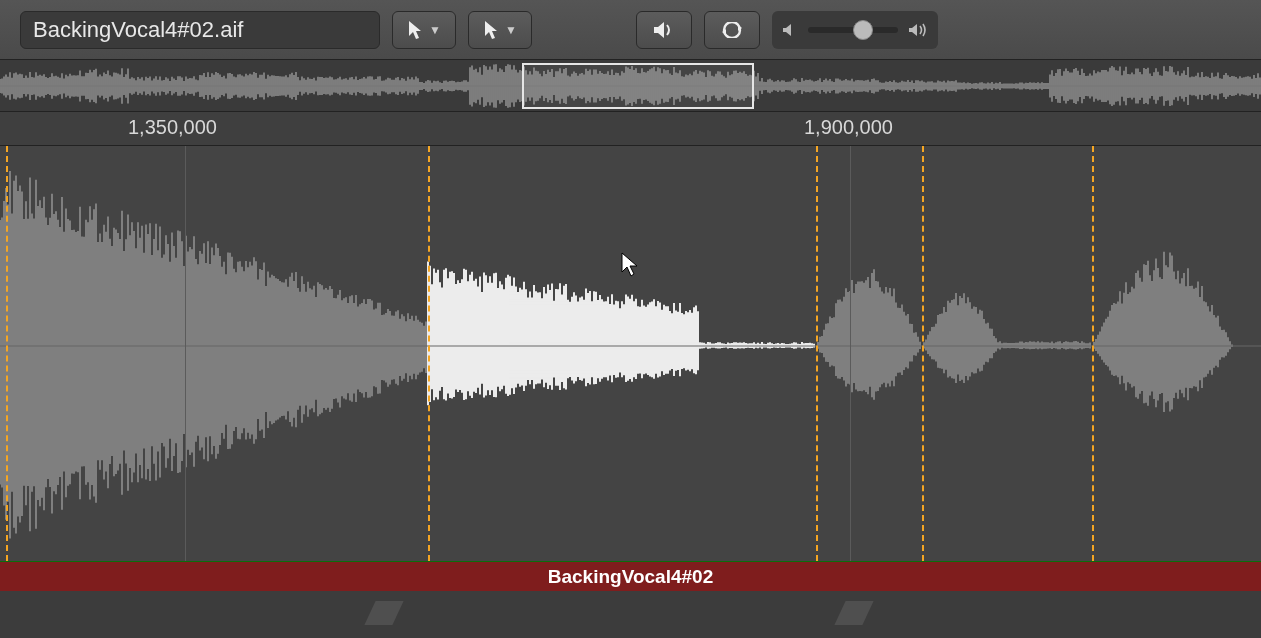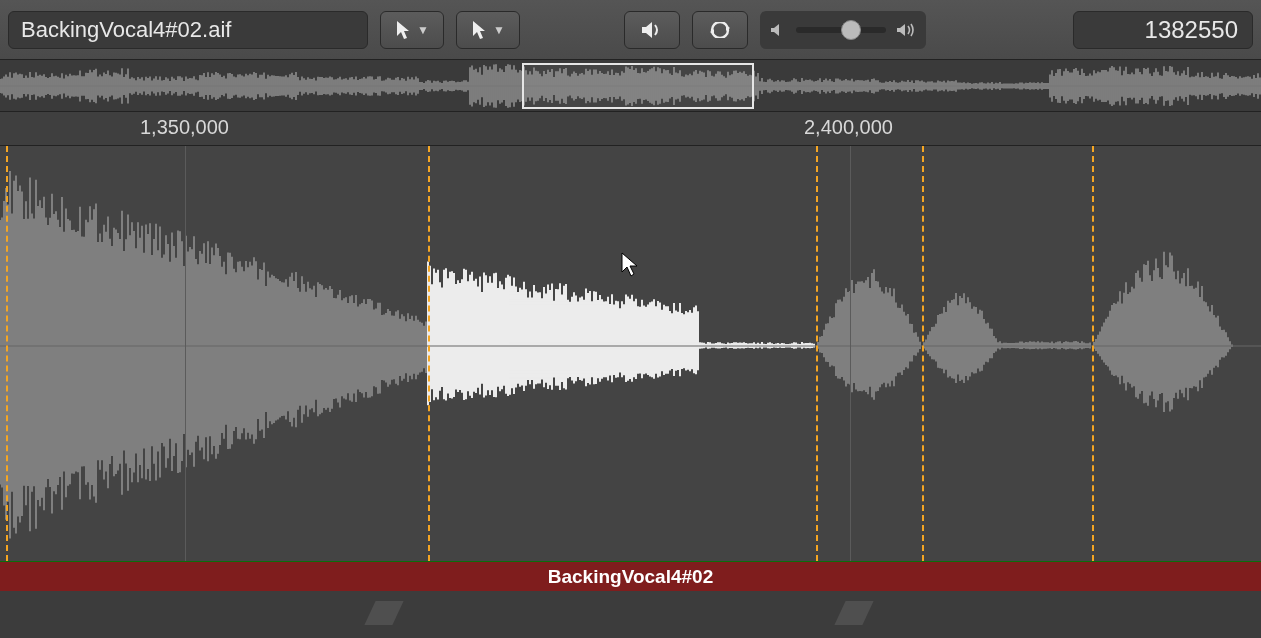--- a/index.html
+++ b/index.html
@@ -9,21 +9,21 @@
     background: #3a3a3a;
     font-family: -apple-system, "Helvetica Neue", Arial, sans-serif;
     overflow: hidden;
     position: relative;
   }
   .toolbar {
     height: 60px;
     background: linear-gradient(#555, #4a4a4a);
     display: flex;
     align-items: center;
-    padding: 0 8px;
+    padding: 0 20px;
     gap: 12px;
     border-bottom: 1px solid #222;
   }
   .filename-box {
     width: 360px;
     height: 38px;
     background: #3a3a3a;
     border: 1px solid #2a2a2a;
     border-radius: 6px;
     display: flex;
@@ -223,36 +223,33 @@
     </div>
     <span class="icon">
       <svg width="20" height="14" viewBox="0 0 20 14">
           <path d="M1 5 H4 L9 1 V13 L4 9 H1 Z" fill="#bbb"></path>
           <path d="M12 3 Q15 7 12 11" stroke="#bbb" stroke-width="1.6" fill="none"></path>
           <path d="M15 1 Q19 7 15 13" stroke="#bbb" stroke-width="1.6" fill="none"></path>
         </svg>
     </span>
   </div>
 
-  <div class="position-box">
-    <span>1382550</span>
-  </div>
 </div>
 
 <div class="overview">
   <svg width="1261" height="52" preserveAspectRatio="none">
       <path d="M0 19 L0 33 M2 18.599472814501496 L2 33.400527185498504 M4 16.383863999624737 L4 35.61613600037526 M6 14.617392589090741 L6 37.38260741090926 M8 16.69622323412659 L8 35.30377676587341 M10 12.199413528513105 L10 39.800586471486895 M12 17.746693801476795 L12 34.253306198523205 M14 13.287823648068297 L14 38.7121763519317 M16 12.511848280330014 L16 39.488151719669986 M18 14.490696242464765 L18 37.509303757535235 M20 13.677358802204253 L20 38.32264119779575 M22 14.373864988969217 L22 37.62613501103078 M24 18.049652526133286 L24 33.950347473866714 M26 15.532732299710915 L26 36.467267700289085 M28 17.866660191837582 L28 34.13333980816242 M30 12.10442609416532 L30 39.89557390583468 M32 17.00008893238555 L32 34.99991106761445 M34 17.59581499187334 L34 34.40418500812666 M36 12.129355792243587 L36 39.87064420775641 M38 15.708063602187394 L38 36.291936397812606 M40 14.823421101405984 L40 37.176578898594016 M42 15.828425251762383 L42 36.17157474823762 M44 14.13699575818464 L44 37.86300424181536 M46 17.01766671068981 L46 34.98233328931019 M48 18.00228650162171 L48 33.99771349837829 M50 16.88460044798194 L50 35.11539955201806 M52 13.316010898645118 L52 38.68398910135488 M54 16.167493595268752 L54 35.83250640473125 M56 15.6772985097341 L56 36.3227014902659 M58 16.83460817651212 L58 35.16539182348788 M60 17.811334174773947 L60 34.18866582522605 M62 13.323721365668462 L62 38.67627863433154 M64 18.383607182746346 L64 33.616392817253654 M66 14.816669120527877 L66 37.18333087947212 M68 16.28351473361181 L68 35.71648526638819 M70 13.689347112216637 L70 38.31065288778336 M72 15.440595676722296 L72 36.559404323277704 M74 15.287581257644433 L74 36.71241874235557 M76 15.612894619931467 L76 36.38710538006853 M78 15.342546161831706 L78 36.657453838168294 M80 10.395085028423637 L80 41.60491497157636 M82 16.19420966499365 L82 35.80579033500635 M84 16.15333054796065 L84 35.84666945203935 M86 12.63671246177546 L86 39.36328753822454 M88 13.002742054093687 L88 38.99725794590631 M90 9.661269744803576 L90 42.338730255196424 M92 12.232515347532171 L92 39.76748465246783 M94 9.97152128500602 L94 42.02847871499398 M96 8.648730943736155 L96 43.351269056263845 M98 16.498044233383553 L98 35.50195576661645 M100 14.622751582945057 L100 37.37724841705494 M102 16.289570682976773 L102 35.71042931702323 M104 12.52182109934256 L104 39.47817890065744 M106 13.906333525468654 L106 38.09366647453135 M108 10.548184584869887 L108 41.45181541513011 M110 15.126657580200117 L110 36.87334241979988 M112 16.576424088400017 L112 35.42357591159998 M114 12.505317677525454 L114 39.494682322474546 M116 12.791792877513217 L116 39.20820712248678 M118 13.385673391410819 L118 38.61432660858918 M120 14.588500022106018 L120 37.41149997789398 M122 8.234738307350199 L122 43.7652616926498 M124 16.990500509062258 L124 35.00949949093774 M126 14.244812830289902 L126 37.7551871697101 M128 8.590658680706838 L128 43.40934131929316 M130 18.835034993440786 L130 33.164965006559214 M132 17.126716399303405 L132 34.873283600696595 M134 18.157985940903018 L134 33.84201405909698 M136 20.279281960589287 L136 31.720718039410713 M138 16.875765327909903 L138 35.1242346720901 M140 18.79700913164561 L140 33.20299086835439 M142 17.15253343978111 L142 34.84746656021889 M144 20.585364777776704 L144 31.414635222223296 M146 16.831038478936534 L146 35.168961521063466 M148 17.99445326239129 L148 34.00554673760871 M150 16.472567603064817 L150 35.52743239693518 M152 20.591820124260266 L152 31.408179875739734 M154 18.389887041099428 L154 33.61011295890057 M156 16.254714147658888 L156 35.74528585234111 M158 19.739049525647715 L158 32.260950474352285 M160 16.457579661087948 L160 35.54242033891205 M162 20.6138252736273 L162 31.3861747263727 M164 20.11201589879056 L164 31.88798410120944 M166 17.372477083168633 L166 34.62752291683137 M168 18.48071202197025 L168 33.51928797802975 M170 20.891059696519733 L170 31.108940303480267 M172 16.690143454794452 L172 35.30985654520555 M174 18.51148649447714 L174 33.48851350552286 M176 20.09379220676783 L176 31.90620779323217 M178 16.13261591695823 L178 35.86738408304177 M180 16.134207621540554 L180 35.865792378459446 M182 17.495281345887634 L182 34.50471865411237 M184 20.993450474121346 L184 31.006549525878654 M186 16.470736498937185 L186 35.529263501062815 M188 18.718381173581292 L188 33.28161882641871 M190 17.946769743844925 L190 34.053230256155075 M192 18.18273576957472 L192 33.81726423042528 M194 16.130170728261874 L194 35.869829271738126 M196 19.474488981264585 L196 32.525511018735415 M198 20.205332500423538 L198 31.794667499576462 M200 14.92008202323359 L200 37.07991797676641 M202 15.344670231002965 L202 36.655329768997035 M204 12.92109528696892 L204 39.07890471303108 M206 17.112060110615857 L206 34.88793988938414 M208 12.198644615886224 L208 39.801355384113776 M210 17.097936576989014 L210 34.902063423010986 M212 13.288450646570709 L212 38.71154935342929 M214 14.862134478142252 L214 37.13786552185775 M216 12.057262921243819 L216 39.94273707875618 M218 12.947368511035165 L218 39.052631488964835 M220 14.617587106025894 L220 37.382412893974106 M222 16.97194530809611 L222 35.02805469190389 M224 15.656160282844212 L224 36.34383971715579 M226 18.484843862512207 L226 33.51515613748779 M228 13.162103300477611 L228 38.83789669952239 M230 13.059367833667721 L230 38.94063216633228 M232 13.876764276810718 L232 38.12323572318928 M234 16.602672349377826 L234 35.397327650622174 M236 17.35616739573743 L236 34.64383260426257 M238 14.60756310479701 L238 37.39243689520299 M240 14.32114388939226 L240 37.67885611060774 M242 15.561542399882455 L242 36.438457600117545 M244 16.521716402361562 L244 35.47828359763844 M246 13.783997023059783 L246 38.21600297694022 M248 15.194840688236582 L248 36.80515931176342 M250 13.649007673790038 L250 38.35099232620996 M252 14.438332230904052 L252 37.56166776909595 M254 12.090298790230008 L254 39.90970120976999 M256 12.970933628697821 L256 39.02906637130218 M258 17.686545577442303 L258 34.3134544225577 M260 14.695537077957852 L260 37.30446292204215 M262 14.79130412115046 L262 37.20869587884954 M264 12.561199886411487 L264 39.43880011358851 M266 18.871869147256803 L266 33.1281308527432 M268 14.682726976074264 L268 37.317273023925736 M270 16.18728682985966 L270 35.81271317014034 M272 15.249787325839861 L272 36.75021267416014 M274 15.410054005325946 L274 36.58994599467405 M276 15.887729063502775 L276 36.112270936497225 M278 15.974035391081998 L278 36.025964608918 M280 16.334403958266194 L280 35.66559604173381 M282 16.556774194155423 L282 35.44322580584458 M284 16.484758966063964 L284 35.515241033936036 M286 15.275501068863377 L286 36.72449893113662 M288 17.35958342592494 L288 34.64041657407506 M290 14.193721831619769 L290 37.80627816838023 M292 12.72176628170564 L292 39.27823371829436 M294 15.047861428080068 L294 36.95213857191993 M296 12.08633631819066 L296 39.91366368180934 M298 16.949509203801426 L298 35.050490796198574 M300 20.21672381085955 L300 31.78327618914045 M302 16.537699131673435 L302 35.462300868326565 M304 18.16416063180077 L304 33.83583936819923 M306 19.874090611607244 L306 32.125909388392756 M308 17.35113709508005 L308 34.64886290491995 M310 18.759367617072712 L310 33.24063238292729 M312 18.903198392400554 L312 33.096801607599446 M314 17.841557181760436 L314 34.158442818239564 M316 20.512468938264647 L316 31.487531061735353 M318 16.628815091640718 L318 35.37118490835928 M320 16.91835686487684 L320 35.08164313512316 M322 17.094641248091648 L322 34.90535875190835 M324 18.01773847977165 L324 33.98226152022835 M326 17.42149814468212 L326 34.57850185531788 M328 17.734644067819318 L328 34.26535593218068 M330 16.558595454676833 L330 35.44140454532317 M332 17.1761639555516 L332 34.8238360444484 M334 19.44061962405476 L334 32.55938037594524 M336 19.367547167508746 L336 32.63245283249125 M338 18.218018043968186 L338 33.781981956031814 M340 16.698952267484856 L340 35.301047732515144 M342 19.487037684617462 L342 32.51296231538254 M344 18.731280875705124 L344 33.268719124294876 M346 18.253842953978165 L346 33.746157046021835 M348 19.80500373792529 L348 32.19499626207471 M350 17.595924668963562 L350 34.40407533103644 M352 17.073770758594037 L352 34.92622924140596 M354 19.227237538339978 L354 32.77276246166002 M356 16.56891632697443 L356 35.43108367302557 M358 20.00764850266569 L358 31.99235149733431 M360 19.091413232723426 L360 32.908586767276574 M362 18.517941943679034 L362 33.482058056320966 M364 17.028808275841584 L364 34.971191724158416 M366 18.46578704976855 L366 33.53421295023145 M368 16.52152186552121 L368 35.47847813447879 M370 16.2960660716235 L370 35.7039339283765 M372 16.509072317963728 L372 35.49092768203627 M374 19.484214420204808 L374 32.51578557979519 M376 18.937352939406992 L376 33.06264706059301 M378 16.576904523722988 L378 35.42309547627701 M380 16.333512548349972 L380 35.66648745165003 M382 20.81325573189679 L382 31.18674426810321 M384 20.392550714019308 L384 31.607449285980692 M386 19.54593653381926 L386 32.45406346618074 M388 17.721513158336165 L388 34.278486841663835 M390 18.32624029093131 L390 33.67375970906869 M392 19.87289202561078 L392 32.12710797438922 M394 19.76138844741945 L394 32.23861155258055 M396 17.738790295385115 L396 34.261209704614885 M398 16.909935008821776 L398 35.090064991178224 M400 20.34657533655809 L400 31.65342466344191 M402 18.117675682475237 L402 33.88232431752476 M404 18.68510196125135 L404 33.31489803874865 M406 20.85239847923367 L406 31.14760152076633 M408 16.677064956033746 L408 35.322935043966254 M410 19.160415389484115 L410 32.839584610515885 M412 17.214790379272017 L412 34.78520962072798 M414 19.54869989962026 L414 32.45130010037974 M416 16.602770627256177 L416 35.39722937274382 M418 18.36987703701743 L418 33.63012296298257 M420 21.920488927935367 L420 30.079511072064633 M422 21.988354201586844 L422 30.011645798413156 M424 22.87712121698496 L424 29.12287878301504 M426 21.181061120259983 L426 30.818938879740017 M428 20.05534365427593 L428 31.94465634572407 M430 20.53507104862365 L430 31.46492895137635 M432 22.679626493980322 L432 29.320373506019678 M434 20.773933007119922 L434 31.226066992880078 M436 21.244197941407037 L436 30.755802058592963 M438 20.841741615226056 L438 31.158258384773944 M440 22.30884938678355 L440 29.69115061321645 M442 22.91495481970196 L442 29.08504518029804 M444 20.742746876869205 L444 31.257253123130795 M446 20.519999450523756 L446 31.480000549476244 M448 21.69692546997976 L448 30.30307453002024 M450 20.88570952482405 L450 31.11429047517595 M452 20.763056707244687 L452 31.236943292755313 M454 20.95996687997831 L454 31.04003312002169 M456 22.271317771497706 L456 29.728682228502294 M458 21.795211179829494 L458 30.204788820170506 M460 22.091940105891723 L460 29.908059894108277 M462 21.600005014985072 L462 30.399994985014928 M464 20.225104339908285 L464 31.774895660091715 M466 20.315230743119173 L466 31.684769256880827 M468 21.74028073315094 L468 30.25971926684906 M470 7.230774529511109 L470 44.76922547048889 M472 5.606996927017462 L472 46.39300307298254 M474 9.702048988248862 L474 42.29795101175114 M476 8.674271186977421 L476 43.32572881302258 M478 12.221436950727366 L478 39.778563049272634 M480 7.329665207675134 L480 44.670334792324866 M482 14.62619316042219 L482 37.37380683957781 M484 5.0878349534505105 L484 46.91216504654949 M486 6.215866026323056 L486 45.784133973676944 M488 9.790713161262829 L488 42.20928683873717 M490 6.3887634887505556 L490 45.611236511249444 M492 9.52081693195214 L492 42.47918306804786 M494 4.6179770132293925 L494 47.38202298677061 M496 4.280700102517585 L496 47.719299897482415 M498 11.674109209390735 L498 40.325890790609265 M500 8.232450556773983 L500 43.76754944322602 M502 9.61166840979422 L502 42.38833159020578 M504 11.885134367272258 L504 40.11486563272774 M506 6.002920811224612 L506 45.99707918877539 M508 4.2583765135277645 L508 47.741623486472236 M510 4.834311921666085 L510 47.165688078333915 M512 9.605879019698705 L512 42.394120980301295 M514 5.21722358421539 L514 46.78277641578461 M516 9.747769927271293 L516 42.25223007272871 M518 12.459890497520973 L518 39.54010950247903 M520 10.022103560597316 L520 41.977896439402684 M522 10.814504675043281 L522 41.18549532495672 M524 6.556854716691305 L524 45.443145283308695 M526 10.360943256686369 L526 41.63905674331363 M528 14.623399082021933 L528 37.37660091797807 M530 11.315381365566282 L530 40.68461863443372 M532 14.394843846588628 L532 37.60515615341137 M534 7.555668981663985 L534 44.444331018336015 M536 10.774726618590648 L536 41.22527338140935 M538 11.261834696597361 L538 40.73816530340264 M540 13.764851863597869 L540 38.23514813640213 M542 16.33020540243342 L542 35.66979459756658 M544 11.091517009524978 L544 40.90848299047502 M546 13.976161384220177 L546 38.02383861577982 M548 9.670650140258658 L548 42.32934985974134 M550 12.091596265381668 L550 39.90840373461833 M552 8.96774081618787 L552 43.03225918381213 M554 16.8924021747589 L554 35.1075978252411 M556 11.262181531972601 L556 40.7378184680274 M558 11.166951060960855 L558 40.833048939039145 M560 8.21839905638626 L560 43.78160094361374 M562 13.370597740769881 L562 38.62940225923012 M564 9.099912638624119 L564 42.90008736137588 M566 8.086688468938519 L566 43.91331153106148 M568 15.612903051536705 L568 36.387096948463295 M570 16.43426296216785 L570 35.56573703783215 M572 13.826484964156407 L572 38.17351503584359 M574 11.526960581337335 L574 40.473039418662665 M576 12.959149656911904 L576 39.040850343088096 M578 15.872297282841828 L578 36.12770271715817 M580 13.743086471284187 L580 38.25691352871581 M582 13.045591362228151 L582 38.95440863777185 M584 14.507805407498381 L584 37.49219459250162 M586 8.715325539249989 L586 43.28467446075001 M588 10.876356965793093 L588 41.12364303420691 M590 9.619925049286394 L590 42.380074950713606 M592 14.816816899019614 L592 37.183183100980386 M594 9.439953556233377 L594 42.56004644376662 M596 9.548102331958944 L596 42.451897668041056 M598 13.687192610144848 L598 38.31280738985515 M600 10.958746648226224 L600 41.041253351773776 M602 13.03015340375714 L602 38.96984659624286 M604 14.061010716919554 L604 37.938989283080446 M606 13.803968905194779 L606 38.19603109480522 M608 11.308787617474081 L608 40.69121238252592 M610 15.042182162040262 L610 36.95781783795974 M612 9.555132743480499 L612 42.4448672565195 M614 14.987796486238949 L614 37.01220351376105 M616 12.764157798597807 L616 39.23584220140219 M618 12.953611893462949 L618 39.04638810653705 M620 15.6185565477208 L620 36.3814434522792 M622 11.198915716391639 L622 40.80108428360836 M624 12.783290953098913 L624 39.21670904690109 M626 6.451795204571681 L626 45.54820479542832 M628 7.547192214347888 L628 44.45280778565211 M630 8.876193310657982 L630 43.12380668934202 M632 6.0597531373932725 L632 45.94024686260673 M634 10.073768049493083 L634 41.92623195050692 M636 8.27635324379662 L636 43.72364675620338 M638 13.021829445986896 L638 38.978170554013104 M640 13.210193595128658 L640 38.78980640487134 M642 8.314274291711627 L642 43.68572570828837 M644 11.915274621074786 L644 40.084725378925214 M646 12.611906868256483 L646 39.38809313174352 M648 10.939678432274377 L648 41.06032156772562 M650 9.147917087189853 L650 42.85208291281015 M652 8.317183504310378 L652 43.68281649568962 M654 6.632467510113202 L654 45.3675324898868 M656 11.336450224785949 L656 40.66354977521405 M658 7.357608900361811 L658 44.64239109963819 M660 8.283931960801056 L660 43.716068039198944 M662 13.250454097957117 L662 38.74954590204288 M664 9.35988059239753 L664 42.64011940760247 M666 10.291478005652607 L666 41.70852199434739 M668 10.122384774354941 L668 41.87761522564506 M670 13.459375089092646 L670 38.540624910907354 M672 14.886681109652272 L672 37.11331889034773 M674 7.037541661316936 L674 44.962458338683064 M676 12.394435690745013 L676 39.60556430925499 M678 13.180193591993884 L678 38.819806408006116 M680 10.167603207170032 L680 41.83239679282997 M682 16.215910730752512 L682 35.78408926924749 M684 16.77609746294911 L684 35.22390253705089 M686 14.605827789113391 L686 37.39417221088661 M688 15.196264717786107 L688 36.80373528221389 M690 13.632442203267146 L690 38.367557796732854 M692 15.223138180066599 L692 36.7768618199334 M694 11.40843421354657 L694 40.59156578645343 M696 10.122778332937742 L696 41.87722166706226 M698 13.77034751989413 L698 38.22965248010587 M700 10.76489122887142 L700 41.23510877112858 M702 11.715201366285328 L702 40.28479863371467 M704 12.584415482808254 L704 39.415584517191746 M706 17.100130917679053 L706 34.89986908232095 M708 10.262088545132428 L708 41.73791145486757 M710 11.1645072948304 L710 40.8354927051696 M712 15.742512798104144 L712 36.257487201895856 M714 16.40299767223769 L714 35.59700232776231 M716 13.799060597782955 L716 38.200939402217045 M718 11.164295507885981 L718 40.83570449211402 M720 11.427046810567845 L720 40.572953189432155 M722 14.670053128502332 L722 37.32994687149767 M724 16.33233492227737 L724 35.66766507772263 M726 17.678961512516253 L726 34.32103848748375 M728 11.820705489444663 L728 40.17929451055534 M730 15.182356451172382 L730 36.81764354882762 M732 14.238927904109005 L732 37.761072095890995 M734 10.66225475165993 L734 41.33774524834007 M736 10.566223007132066 L736 41.433776992867934 M738 12.951257048465777 L738 39.04874295153422 M740 11.736413922451902 L740 40.2635860775481 M742 12.641672173564075 L742 39.358327826435925 M744 11.205021124391351 L744 40.79497887560865 M746 14.026506820693612 L746 37.97349317930639 M748 15.641143806598848 L748 36.35885619340115 M750 14.698086653152131 L750 37.30191334684787 M752 15.144573365803808 L752 36.85542663419619 M754 10.676015143108089 L754 41.32398485689191 M756 16.60644154327747 L756 35.39355845672253 M758 12.956412982544862 L758 39.04358701745514 M760 21.370839783689007 L760 30.629160216310993 M762 18.06278506311355 L762 33.93721493688645 M764 21.688218273331586 L764 30.311781726668414 M766 21.928092485526577 L766 30.071907514473423 M768 19.571914033673238 L768 32.42808596632676 M770 18.6265349072346 L770 33.3734650927654 M772 20.28347250322986 L772 31.71652749677014 M774 21.834516103059286 L774 30.165483896940714 M776 21.141109758784296 L776 30.858890241215704 M778 20.039905919824378 L778 31.960094080175622 M780 21.602176574029727 L780 30.397823425970273 M782 20.201434621150838 L782 31.798565378849162 M784 20.424639281525742 L784 31.575360718474258 M786 21.950464802524948 L786 30.049535197475052 M788 21.837312356132315 L788 30.162687643867685 M790 21.42472421747516 L790 30.57527578252484 M792 20.332184351878823 L792 31.667815648121177 M794 18.266304624494296 L794 33.733695375505704 M796 19.177290098392405 L796 32.822709901607595 M798 21.393685633316636 L798 30.606314366683364 M800 21.909392924775602 L800 30.090607075224398 M802 18.05068038009631 L802 33.94931961990369 M804 20.739931736548897 L804 31.260068263451103 M806 19.84890811375226 L806 32.15109188624774 M808 19.978000940798665 L808 32.021999059201335 M810 19.584144470165484 L810 32.415855529834516 M812 20.59117403451819 L812 31.40882596548181 M814 21.58175278568524 L814 30.41824721431476 M816 20.905320773325002 L816 31.094679226674998 M818 20.2839577706618 L818 31.7160422293382 M820 18.152682910265867 L820 33.84731708973413 M822 21.966508969664574 L822 30.033491030335426 M824 19.884573208313668 L824 32.11542679168633 M826 18.594569545646664 L826 33.405430454353336 M828 20.464799360837787 L828 31.535200639162213 M830 19.106801092246315 L830 32.893198907753685 M832 21.149292009344208 L832 30.850707990655792 M834 21.888234491460025 L834 30.111765508539975 M836 18.54691864005872 L836 33.45308135994128 M838 18.6081893535993 L838 33.3918106464007 M840 19.431971259138663 L840 32.56802874086134 M842 20.70122152758995 L842 31.29877847241005 M844 20.228877713161637 L844 31.771122286838363 M846 18.933729986674734 L846 33.066270013325266 M848 20.272288737120107 L848 31.727711262879893 M850 20.5086998398765 L850 31.4913001601235 M852 18.77533541401499 L852 33.22466458598501 M854 21.543144082577783 L854 30.456855917422217 M856 20.18678290594835 L856 31.81321709405165 M858 19.97493820989621 L858 32.02506179010379 M860 20.20390062330989 L860 31.79609937669011 M862 20.293726113493904 L862 31.706273886506096 M864 20.658038294728613 L864 31.341961705271387 M866 20.347611838486046 L866 31.652388161513954 M868 19.842796449965135 L868 32.157203550034865 M870 21.655432454048423 L870 30.344567545951577 M872 19.11114507491584 L872 32.88885492508416 M874 18.38999764143955 L874 33.61000235856045 M876 20.242433339772106 L876 31.757566660227894 M878 20.20995627474622 L878 31.79004372525378 M880 22.237356084995554 L880 29.762643915004446 M882 22.639859061062452 L882 29.360140938937548 M884 22.721340496958874 L884 29.278659503041126 M886 21.56932585639879 L886 30.43067414360121 M888 22.088905057004013 L888 29.911094942995987 M890 21.087754094702177 L890 30.912245905297823 M892 22.002258757409436 L892 29.997741242590564 M894 20.259552867733873 L894 31.740447132266127 M896 22.214215653952124 L896 29.785784346047876 M898 22.679525537637346 L898 29.320474462362654 M900 22.175201682708575 L900 29.824798317291425 M902 20.70492243301851 L902 31.29507756698149 M904 21.61131615638442 L904 30.38868384361558 M906 21.660439828805465 L906 30.339560171194535 M908 20.041023242796655 L908 31.958976757203345 M910 22.032508626783965 L910 29.967491373216035 M912 20.587126002033983 L912 31.412873997966017 M914 22.930089061646868 L914 29.069910938353132 M916 20.2252754182191 L916 31.7747245817809 M918 20.27050437199796 L918 31.72949562800204 M920 21.183637632707132 L920 30.816362367292868 M922 20.519606678273703 L922 31.480393321726297 M924 21.76762829045765 L924 30.23237170954235 M926 22.620706324240018 L926 29.379293675759982 M928 21.42001944942058 L928 30.57998055057942 M930 21.501374400984787 L930 30.498625599015213 M932 21.22919668002578 L932 30.77080331997422 M934 22.489312733685438 L934 29.510687266314562 M936 22.423352166799305 L936 29.576647833200695 M938 20.609295692003798 L938 31.390704307996202 M940 21.258957735306467 L940 30.741042264693533 M942 21.80054555181141 L942 30.19945444818859 M944 20.867903830967407 L944 31.132096169032593 M946 22.4969607532621 L946 29.5030392467379 M948 20.51519723012825 L948 31.48480276987175 M950 21.28486926081223 L950 30.71513073918777 M952 21.032868056929146 L952 30.967131943070854 M954 21.129999213728297 L954 30.870000786271703 M956 20.186444836086594 L956 31.813555163913406 M958 22.523177217160992 L958 29.476822782839008 M960 22.608262455716613 L960 29.391737544283387 M962 22.8313736270793 L962 29.1686263729207 M964 22.22800583821663 L964 29.77199416178337 M966 23.3720342487577 L966 28.6279657512423 M968 22.51018392725382 L968 29.48981607274618 M970 23.004222862007737 L970 28.995777137992263 M972 23.659078520857292 L972 28.340921479142708 M974 23.15094728609256 L974 28.84905271390744 M976 22.909112210938474 L976 29.090887789061526 M978 23.623329808586277 L978 28.376670191413723 M980 22.564854185769946 L980 29.435145814230054 M982 22.218339650629787 L982 29.781660349370213 M984 23.22753087824094 L984 28.77246912175906 M986 23.550915188217914 L986 28.449084811782086 M988 22.573980993918667 L988 29.426019006081333 M990 23.266846855869517 L990 28.733153144130483 M992 22.020815755808144 L992 29.979184244191856 M994 23.662532424576057 L994 28.337467575423943 M996 22.862905278154358 L996 29.137094721845642 M998 23.140674167021643 L998 28.859325832978357 M1000 22.113231644354528 L1000 29.886768355645472 M1002 23.86006141251164 L1002 28.13993858748836 M1004 23.450602465047268 L1004 28.549397534952732 M1006 23.4992345343926 L1006 28.5007654656074 M1008 23.57483002412482 L1008 28.42516997587518 M1010 23.501642847688345 L1010 28.498357152311655 M1012 23.614824768636026 L1012 28.385175231363974 M1014 23.6276878046192 L1014 28.3723121953808 M1016 23.330935846126522 L1016 28.669064153873478 M1018 23.438889303361066 L1018 28.561110696638934 M1020 22.493877536835498 L1020 29.506122463164502 M1022 22.45084517023497 L1022 29.54915482976503 M1024 23.490999775517594 L1024 28.509000224482406 M1026 22.829241101964726 L1026 29.170758898035274 M1028 22.946999096369836 L1028 29.053000903630164 M1030 22.23350511972967 L1030 29.76649488027033 M1032 22.64486036656308 L1032 29.35513963343692 M1034 22.446291264830506 L1034 29.553708735169494 M1036 23.01899253918964 L1036 28.98100746081036 M1038 22.262779683111148 L1038 29.737220316888852 M1040 23.156671957731305 L1040 28.843328042268695 M1042 22.319999433864723 L1042 29.680000566135277 M1044 22.997951330893557 L1044 29.002048669106443 M1046 22.937588799054538 L1046 29.062411200945462 M1048 23.053446967562195 L1048 28.946553032437805 M1050 14.545065375976264 L1050 37.454934624023736 M1052 10.243246257716237 L1052 41.75675374228376 M1054 16.107325585231592 L1054 35.89267441476841 M1056 12.903885168751003 L1056 39.096114831249 M1058 9.362315071761259 L1058 42.63768492823874 M1060 9.120015479420545 L1060 42.879984520579455 M1062 15.735571691453515 L1062 36.264428308546485 M1064 11.299824979592813 L1064 40.70017502040719 M1066 8.60910994734877 L1066 43.39089005265123 M1068 10.929840442423483 L1068 41.07015955757652 M1070 12.607254530612408 L1070 39.39274546938759 M1072 12.437492269586073 L1072 39.56250773041393 M1074 9.08516071318445 L1074 42.91483928681555 M1076 8.02225375247508 L1076 43.97774624752492 M1078 10.70254627061513 L1078 41.29745372938487 M1080 14.908922400929441 L1080 37.09107759907056 M1082 8.75812928860978 L1082 43.24187071139022 M1084 12.998306483408669 L1084 39.00169351659133 M1086 15.88951025892311 L1086 36.11048974107689 M1088 15.853904865951336 L1088 36.146095134048664 M1090 13.534200793012133 L1090 38.46579920698787 M1092 15.54427674164981 L1092 36.45572325835019 M1094 10.225897988828365 L1094 41.774102011171635 M1096 13.273090842427337 L1096 38.72690915757266 M1098 11.38337732568857 L1098 40.61662267431143 M1100 12.169498548319098 L1100 39.8305014516809 M1102 10.06461597548332 L1102 41.93538402451668 M1104 10.0086875313973 L1104 41.9913124686027 M1106 9.926527776731746 L1106 42.073472223268254 M1108 11.479928741173353 L1108 40.52007125882665 M1110 7.781024739539134 L1110 44.218975260460866 M1112 6.021918212114542 L1112 45.97808178788546 M1114 7.2986983372684335 L1114 44.70130166273157 M1116 10.360494222055422 L1116 41.63950577794458 M1118 10.853700817693607 L1118 41.14629918230639 M1120 6.487192718819642 L1120 45.51280728118036 M1122 15.294038588341209 L1122 36.70596141165879 M1124 10.745054470695322 L1124 41.25494552930468 M1126 6.83600860376464 L1126 45.16399139623536 M1128 14.031684421866885 L1128 37.968315578133115 M1130 14.1736339017516 L1130 37.8263660982484 M1132 12.574239237161237 L1132 39.42576076283876 M1134 14.298479527802556 L1134 37.701520472197444 M1136 8.479057232285413 L1136 43.52094276771459 M1138 8.392805054842029 L1138 43.60719494515797 M1140 12.093990311856032 L1140 39.90600968814397 M1142 14.275455170769419 L1142 37.72454482923058 M1144 8.088771141061443 L1144 43.91122885893856 M1146 8.904319811132154 L1146 43.095680188867846 M1148 7.82499310503772 L1148 44.17500689496228 M1150 13.56893478869074 L1150 38.43106521130926 M1152 15.883881836358341 L1152 36.11611816364166 M1154 12.291728817450348 L1154 39.70827118254965 M1156 8.281663986832427 L1156 43.71833601316757 M1158 11.859968826989643 L1158 40.14003117301036 M1160 15.180799431705964 L1160 36.819200568294036 M1162 15.815158580749994 L1162 36.184841419250006 M1164 6.231728021772142 L1164 45.76827197822786 M1166 10.891739151535148 L1166 41.10826084846485 M1168 11.450200734339887 L1168 40.54979926566011 M1170 6.016494044029969 L1170 45.98350595597003 M1172 6.799845441342768 L1172 45.20015455865723 M1174 12.32070518884575 L1174 39.67929481115425 M1176 14.769492716892273 L1176 37.23050728310773 M1178 11.217711037148547 L1178 40.78228896285145 M1180 15.628378055385838 L1180 36.37162194461416 M1182 13.139751692666323 L1182 38.86024830733368 M1184 10.391929002085817 L1184 41.60807099791418 M1186 15.084173788214684 L1186 36.915826211785316 M1188 6.964023620963417 L1188 45.03597637903658 M1190 17.31615715364751 L1190 34.68384284635249 M1192 16.572363566418062 L1192 35.42763643358194 M1194 16.849777318157066 L1194 35.15022268184293 M1196 15.832776132090657 L1196 36.16722386790934 M1198 12.731604508706369 L1198 39.26839549129363 M1200 17.36659870141375 L1200 34.63340129858625 M1202 12.077838065805736 L1202 39.922161934194264 M1204 16.977230697564664 L1204 35.022769302435336 M1206 16.22707995712699 L1206 35.77292004287301 M1208 16.76352694036541 L1208 35.23647305963459 M1210 17.90437403693977 L1210 34.09562596306023 M1212 12.866456333540555 L1212 39.133543666459445 M1214 16.709269622493593 L1214 35.29073037750641 M1216 16.325541823327512 L1216 35.67445817667249 M1218 12.452209583778313 L1218 39.54779041622169 M1220 18.345941618899815 L1220 33.654058381100185 M1222 18.836954418788082 L1222 33.16304558121192 M1224 14.917635665077796 L1224 37.082364334922204 M1226 13.005871529843716 L1226 38.994128470156284 M1228 15.14920231441647 L1228 36.85079768558353 M1230 17.03793102182317 L1230 34.96206897817683 M1232 16.002004949399634 L1232 35.997995050600366 M1234 16.232913768544677 L1234 35.76708623145532 M1236 17.11910549023014 L1236 34.88089450976986 M1238 18.45544763912767 L1238 33.54455236087233 M1240 16.139035141048225 L1240 35.860964858951775 M1242 17.734142891553347 L1242 34.26585710844665 M1244 17.263573515796452 L1244 34.73642648420355 M1246 16.74791194315003 L1246 35.25208805684997 M1248 16.28253232125644 L1248 35.71746767874356 M1250 16.66461282997625 L1250 35.33538717002375 M1252 18.845075658260612 L1252 33.15492434173939 M1254 15.090985848298715 L1254 36.909014151701285 M1256 18.044815079811087 L1256 33.95518492018891 M1258 13.31850052473601 L1258 38.68149947526399 M1260 17.46384095949179 L1260 34.53615904050821 " stroke="#9a9a9a" stroke-width="1.4"></path>
       <line x1="0" x2="1261" y1="26" y2="26" stroke="#777" stroke-width="1"></line>
     </svg>
   <div class="ov-viewport" style="left: 522px; width: 232px;"></div>
 </div>
 
 <div class="ruler">
-    <span class="ruler-label" style="left: 140px;">1,350,000</span>
-    <span class="ruler-label" style="left: 804px;">2,400,000</span>
+    <span class="ruler-label" style="left: 128px;">1,350,000</span>
+    <span class="ruler-label" style="left: 804px;">1,900,000</span>
   </div>
 
 <div class="main-wave">
   <svg width="1261" height="415" preserveAspectRatio="none">
       <path d="M0 74.00000000000001 L0 338.6 M2 71.42295863964864 L2 341.43474549638654 M4 54.979635290052016 L4 359.5224011809428 M6 42.09557663552391 L6 373.69486570092374 M8 58.512235719480145 L8 355.63654070857183 M10 25.08254828484894 L10 392.4091968866662 M12 67.56485587245604 L12 345.6786585402984 M14 34.66309234910074 L14 381.8705984159892 M16 29.542702295698575 L16 387.5030274747316 M18 44.96166833121538 L18 370.54216483566313 M20 39.57520068628878 L20 376.46727924508235 M22 45.37704898504521 L22 370.0852461164503 M24 73.02378903912019 L24 339.6738320569678 M26 55.1397016636995 L26 359.34632816993053 M28 72.74980596635531 L28 339.9752134370092 M30 31.48187622052177 L30 385.3699361574261 M32 67.56005500046962 L32 345.6839394994835 M34 72.40709186110116 L34 340.35219895278874 M36 33.79570212257357 L36 382.8247276651691 M38 60.03042771656203 L38 353.9665295117818 M40 54.34950178688709 L40 360.2155480344242 M42 62.0841542784996 L42 351.7074302936504 M44 50.77382153869618 L44 364.1487963074342 M46 71.61549116305491 L46 341.2229597206396 M48 79.0482670244019 L48 333.0469062731579 M50 71.81332694447266 L50 341.0053403610801 M52 47.69245296281704 L52 367.53830174090126 M54 68.00519437537326 L54 345.19428618708946 M56 65.23150703189387 L56 348.24534226491676 M58 73.73323440855725 L58 338.893442150587 M60 80.936962994008 L60 330.9693407065912 M62 51.117757657179624 L62 363.7704665771024 M64 85.86430065006604 L64 325.5492692849274 M66 62.47397839783483 L66 351.2786237623817 M68 72.89014897753235 L68 339.82083612471445 M70 74.41389361007239 L70 338.14471702892035 M72 83.9982779563795 L72 327.60189424798256 M74 83.75274650232684 L74 327.87197884744046 M76 85.951297732006 L76 325.45357249479343 M78 85.11400392618499 L78 326.3745956811965 M80 60.68547584438099 L80 353.2459765711809 M82 90.47175686402652 L82 320.48106744957084 M84 90.78707018788928 L84 320.1342227933218 M86 73.81171849557165 L86 338.80710965487117 M88 76.22853028279286 L88 336.14861668892786 M90 60.35892030792232 L90 353.60518766128547 M92 73.64299815747786 L92 338.9927020267744 M94 63.223643354821434 L94 350.45399230969645 M96 57.468042975376704 L96 356.78515272708563 M98 96.09732496141089 L98 314.29294254244803 M100 87.5925765366844 L100 323.64816580964714 M102 96.12472627242953 L102 314.2628011003275 M104 78.70481932715047 L104 333.4246987401345 M106 85.87032848022231 L106 325.54263867175547 M108 70.61728491728863 L108 342.32098659098256 M110 92.74112561556458 L110 317.98476182287897 M112 100.05000845728307 L112 309.9449906969886 M114 81.66416845367306 L114 330.16941470095963 M116 83.59462486709607 L116 328.0459126461943 M118 86.92362388362605 L118 324.3840137280114 M120 93.00725711037238 L120 317.6920171785904 M122 64.67933130477107 L122 348.8527355647518 M124 104.98601118070304 L124 304.51538770122664 M126 93.13495940056117 L126 317.5515446593827 M128 68.40006893759283 L128 344.7599241686479 M130 89.1853621320291 L130 321.896101654768 M132 76.16547668252375 L132 336.2179756492239 M134 85.00582370936095 L134 326.49359391970296 M136 102.35036213194253 L136 307.4146016548632 M138 76.19785771897513 L138 336.1823565091274 M140 91.85555811712085 L140 318.95888607116706 M142 79.69877121795125 L142 332.33135166025363 M144 106.83622603214125 L144 302.4801513646446 M146 78.56441124412892 L146 333.5791476314582 M148 88.11545976556587 L148 323.07299425787755 M150 77.20483854903401 L150 335.0746775960626 M152 108.95791405091786 L152 300.14629454399034 M154 92.96818399774514 L154 317.73499760248035 M156 77.6649991578484 L156 334.56850092636677 M158 104.19185872283536 L158 305.38895540488113 M160 80.56781125982933 L160 331.3754076141878 M162 111.70899427777395 L162 297.12010629444865 M164 108.57163578182785 L164 300.57120063998934 M166 89.27721423303662 L166 321.79506434365976 M168 97.90885500371935 L168 312.30025949590873 M170 115.76038920281337 L170 292.6635718769053 M172 86.39348176649446 L172 324.9671700568561 M174 99.9519802913853 L174 310.0528216794762 M176 111.67496940171254 L176 297.1575336581162 M178 84.55678528411518 L178 326.9875361874733 M180 85.27709494386787 L180 326.1951955617454 M182 95.37273885928919 L182 315.08998725478193 M184 119.99810375404361 L184 288.00208587055204 M186 89.69663372776164 L186 321.3337028994622 M188 105.60269666389867 L188 303.83703366971145 M190 101.01213242227678 L190 308.88665433549556 M192 103.22026883939384 L192 306.4577042766668 M194 90.21466710500363 L194 320.763866184496 M196 112.98340965604598 L196 295.7182493783494 M198 118.33866444833627 L198 289.8274691068301 M200 105.07429330697276 L200 304.41827736232995 M202 107.66118322133754 L202 301.5726984565287 M204 97.15206490098915 L204 313.132728608912 M206 116.94237653759563 L206 291.3633858086448 M208 95.25453086968407 L208 315.2200160433475 M210 117.99549382569194 L210 290.2049567917389 M212 101.53972489716021 L212 308.30630261312376 M214 109.19561079233101 L214 299.8848281284359 M216 97.46720064399446 L216 312.7860792916061 M218 102.07410621893347 L218 307.7184831591732 M220 110.01511301662917 L220 298.9833756817079 M222 120.80456330449918 L222 287.1149803650509 M224 115.73230937683724 L224 292.69445968547905 M226 128.36242724532644 L226 278.8013300301409 M228 106.41017624181583 L228 302.9488061340026 M230 106.65899971685522 L230 302.67510031145923 M232 110.74181860305319 L232 298.1839995366415 M234 122.6553740664529 L234 285.07908852690184 M236 126.3176212125158 L236 281.0506166662326 M238 115.68706862771862 L238 292.74422450950954 M240 115.16573981511641 L240 293.317686203372 M242 120.77952846350767 L242 287.14251869014157 M244 125.20310229355536 L244 282.2765874770891 M246 114.97794232669575 L246 293.5242634406347 M248 121.16143106281349 L248 286.7224258309052 M250 115.77419969956432 L250 292.64838033047926 M252 119.48031818165333 L252 288.57165000018136 M254 111.14426841255687 L254 297.74130474618744 M256 115.19604790247436 L256 293.2843473072782 M258 133.6195698760545 L258 273.01847313634005 M260 123.00090569339548 L260 284.699003737265 M262 123.98763542987257 L262 283.6136010271402 M264 116.43326302775783 L264 291.9234106694664 M266 140.09587468787782 L266 265.8945378433344 M268 125.48412042488106 L268 281.96746753263085 M270 131.4998422994879 L270 275.35017347056333 M272 128.7610613715505 L272 278.36283249129445 M274 129.94001434169257 L274 277.06598422413816 M276 132.21558319345712 L276 274.56285848719716 M278 133.10961934626255 L278 273.5794187191112 M280 134.93691075160586 L280 271.5693981732336 M282 136.27376213651908 L282 270.098861649829 M284 136.60688426089683 L284 269.7324273130135 M286 133.1543951843035 L286 273.5301652972662 M288 140.65062981174574 L288 265.2843072070797 M290 130.84468213341302 L290 276.0708496532457 M292 126.72222068836328 L292 280.6055572428004 M294 134.88201017971204 L294 271.62978880231674 M296 126.08758519110712 L296 281.30365628978217 M298 142.11304403431973 L298 263.6756515622483 M300 145.65076347712613 L300 259.7841601751613 M302 130.2821609849559 L302 276.6896229165485 M304 137.93469566835708 L304 268.27183476480724 M306 145.8013224014945 L306 259.6185453583561 M308 135.76924542099272 L308 270.653830036908 M310 142.27171146843781 L310 263.50111738471844 M312 143.45915780713634 L312 262.19492641215004 M314 139.7338516574798 L314 266.29276317677227 M316 151.1128633799097 L316 253.77585028209933 M318 136.17984278382897 L318 270.20217293778813 M320 138.00758795781425 L320 268.19165324640437 M322 139.36951860156506 L322 266.6935295382784 M324 143.59204306949079 L324 262.0487526235601 M326 141.95010270175547 L326 263.85488702806896 M328 143.78302818953583 L328 261.8386689915106 M330 140.04636111986028 L330 265.9490027681537 M332 143.00942712843403 L332 262.6896301587226 M334 151.90786801056998 L334 252.90134518837303 M336 152.21265920526884 L336 252.5660748742043 M338 148.7018960254493 L338 256.4279143720058 M340 143.99361482230904 L340 261.60702369546004 M342 154.33812841181813 L342 250.22805874700006 M344 152.3175378898426 L344 252.45070832117312 M346 151.30216675842735 L346 253.56761656572994 M348 157.0949348992061 L348 247.1955716108733 M350 150.37218744961973 L350 254.59059380541828 M352 149.32163101877254 L352 255.7462058793502 M354 156.8971131404872 L354 247.41317554546407 M356 149.06190364473835 L356 256.03190599078783 M358 160.48611704117116 L358 243.46527125471172 M360 158.208518867842 L360 245.9706292453738 M362 157.050025446041 L362 247.2449720093549 M364 153.20042043074758 L364 251.47953752617764 M366 158.1100595001724 L366 246.07893454981036 M368 153.06742206590388 L368 251.62583572750572 M370 153.11429390326188 L370 251.57427670641192 M372 154.4174632700984 L372 250.14079040289175 M374 163.37619084761013 L374 240.28619006762887 M376 162.4458360589312 L376 241.30958033517567 M378 156.67944321719025 L378 247.6526124610907 M380 156.72477390146932 L380 247.60274870838376 M382 169.10247809517136 L382 233.98727409531153 M384 168.53237861560538 L384 234.6143835228341 M386 166.9247239370754 L386 236.38280366921705 M388 162.96674765234815 L388 240.73657758241706 M390 165.08039166170238 L390 238.4115691721274 M392 169.39537797079754 L392 233.66508423212272 M394 169.68224499091428 L394 233.3495305099943 M396 165.57101559902 L396 237.87188284107802 M398 164.33530055875275 L398 239.23116938537197 M400 172.64248878473086 L400 230.09326233679607 M402 168.31719262405193 L402 234.85108811354291 M404 170.15262607466386 L404 232.83211131786976 M406 175.28609674398948 L406 227.18529358161157 M408 167.23775440150314 L408 236.03847015834654 M410 172.9054501247922 L410 229.80400486272856 M412 169.66522305672785 L412 233.36825463759936 M414 174.8098258726633 L414 227.70919154007035 M416 169.8419118093759 L416 233.17389700968653 M418 173.772739846693 L418 228.84998616863768 M420 175.87473095771355 L420 226.5377959465151 M422 176.65017063331643 L422 225.68481230335192 M424 179.74972218884884 L424 222.27530559226628 M426 175.5583521047953 L426 226.88581268472518 M816 200 L816 200 M818 196.07256832300325 L818 202.74920217389771 M820 190.6464960779466 L820 206.54745274543737 M822 190.05859916771487 L822 206.9589805825996 M824 183.86507603083479 L824 211.29444677841565 M826 177.67734671756588 L826 215.62585729770387 M828 177.29335217601636 L828 215.89465347678853 M830 170.42719036803825 L830 220.70096674237323 M832 172.0980138598447 L832 219.5313902981087 M834 171.18123992113826 L834 220.1731320552032 M836 157.141464712267 L836 230.00097470141307 M838 153.67028466520875 L838 232.43080073435385 M840 153.38316560823137 L840 232.63178407423803 M842 155.56514948357966 L842 231.10439536149426 M844 150.84057858677227 L844 234.4115949892594 M846 142.22847267848658 L846 240.44006912505938 M848 146.07827845124663 L848 237.74520508412735 M850 145.08039907136535 L850 238.44372065004424 M852 134.01513450819692 L852 246.18940584426213 M854 146.96863033678363 L854 237.12195876425145 M856 138.02364536136483 L856 243.3834482470446 M858 135.43935777247447 L858 245.19244955926786 M860 135.5849192087397 L860 245.0905565538822 M862 135.18272409553788 L862 245.37209313312349 M864 136.65022517179412 L864 244.3448423797441 M866 134.34604300425653 L866 245.95776989702043 M868 131.087056045552 L868 248.2390607681136 M870 141.95809580871668 L870 240.62933293389833 M872 126.95654785273823 L872 251.13041650308324 M874 123.19112505629434 L874 253.76621246059398 M876 134.88156683513682 L876 245.58290321540423 M878 135.61996818982237 L878 245.06602226712434 M880 141.1699427498433 L880 241.18104007510968 M882 145.43547106122398 L882 238.19517025714322 M884 147.43073596475946 L884 236.79848482466838 M886 140.93571252946515 L886 241.3450012293744 M888 146.4832778630327 L888 237.4617054958771 M890 142.07133718708525 L890 240.55006396904034 M892 150.31650461827343 L892 234.7784467672086 M894 142.50539162453995 L894 240.24622586282203 M896 156.61443121358224 L896 230.36989815049242 M898 161.76825884256635 L898 226.76221881020356 M900 162.01528992053184 L900 226.5892970556277 M902 158.45867983449367 L902 229.07892411585445 M904 165.87274576809222 L904 223.88907796233545 M906 169.53530399062765 L906 221.32528720656066 M908 167.88242509949583 L908 222.48230243035292 M910 177.80565178829372 L910 215.5360437481944 M912 178.00725134193027 L912 215.3949240606488 M914 186.71501260533208 L914 209.29949117626754 M916 186.16757023585117 L916 209.68270083490418 M918 190.79409360488506 L918 206.44413447658044 M920 195.82170526098443 L920 202.9248063173109 M922 200 L922 200 M924 196.35663112872865 L924 202.55035820988996 M926 193.48952927305174 L926 204.55732950886377 M928 188.70671940230068 L928 207.90529641838953 M930 185.19816504819508 L930 210.36128446626344 M932 181.0917587630612 L932 213.23576886585718 M934 180.80285274153255 L934 213.43800308092722 M936 177.72797361101937 L936 215.59041847228644 M938 168.97233867173762 L938 221.71936292978367 M940 168.11989249702708 L940 222.31607525208105 M942 167.47593361795245 L942 222.76684646743328 M944 161.0942814756902 L944 227.23400296701686 M946 166.038158651223 L946 223.7732889441439 M948 154.8225591827333 L948 231.62420857208667 M950 156.6947124029698 L950 230.31370131792116 M952 153.8857229060904 L952 232.2799939657367 M954 153.14111977030834 L954 232.80121616078415 M956 147.11623712903088 L956 237.01863400967838 M958 159.17730420379465 L958 228.57588705734375 M960 150.05870061902476 L960 234.95890956668265 M962 151.89787499833162 L962 233.67148750116786 M964 147.26834513089352 L964 236.91215840837455 M966 157.20204137019599 L966 229.9585710408628 M968 151.21434130499628 L968 234.1499610865026 M970 156.32056532214165 L970 230.57560427450085 M972 162.67611158487946 L972 226.12672189058438 M974 160.5917868942824 L974 227.5857491740023 M976 160.9084110014354 L976 227.36411229899522 M978 167.77060152589175 L978 222.56057893187577 M980 163.69470272074008 L980 225.41370809548195 M982 164.72273804533745 L982 224.6940833682638 M984 173.04297032044727 L984 218.86992077568692 M986 177.44289669340253 L986 215.78997231461824 M988 176.64084925013316 L988 216.3514055249068 M990 182.53847021297918 L990 212.22307085091455 M992 182.63764173087662 L992 212.15365078838636 M994 190.12006638977726 L994 206.91595352715592 M996 192.3193424154764 L996 205.37646030916653 M998 196.3315743445934 L998 202.5678979587846 M1000 195.14153955544316 L1000 203.4009223111898 M1002 197.32507676563955 L1002 201.87244626405231 M1004 196.81325308130909 L1004 202.23072284308364 M1006 196.87404316799075 L1006 202.18816978240648 M1008 196.96853753015603 L1008 202.12202372889078 M1010 196.87705355961043 L1010 202.1860625082727 M1012 197.01853096079503 L1012 202.08702832744348 M1014 197.034609755774 L1014 202.0757731709582 M1016 196.66366980765815 L1016 202.3354311346393 M1018 196.79861162920133 L1018 202.24097185955907 M1020 195.61734692104437 L1020 203.06785715526894 M1022 195.5635564627937 L1022 203.1055104760444 M1024 196.863749719397 L1024 202.1953751964221 M1026 196.0365513774559 L1026 202.77441403578086 M1028 196.1837488704623 L1028 202.6713757906764 M1030 195.2918813996621 L1030 203.29568302023654 M1032 195.80607545820385 L1032 202.9357471792573 M1034 195.55786408103813 L1034 203.1094951432733 M1036 196.27374067398705 L1036 202.60838152820907 M1038 195.32847460388894 L1038 203.27006777727775 M1040 196.44583994716413 L1040 202.4879120369851 M1042 195.3999992923309 L1042 203.22000049536837 M1044 196.24743916361695 L1044 202.62679258546814 M1046 196.17198599881817 L1046 202.67960980082728 M1048 196.31680870945274 L1048 202.57823390338308 M1050 196.81807371554896 L1050 202.22734839911573 M1052 195.62312396047673 L1052 203.0638132276663 M1054 197.25203488478655 L1054 201.9235755806494 M1056 196.36219032465306 L1056 202.54646677274286 M1058 195.37842085326702 L1058 203.2351054027131 M1060 195.31111541095015 L1060 203.2822192123349 M1062 197.14876991429264 L1062 201.99586105999515 M1064 195.9166180498869 L1064 202.85836736507918 M1066 195.16919720759688 L1066 203.38156195468218 M1068 195.81384456733986 L1068 202.9303088028621 M1070 196.2797929251701 L1070 202.60414495238092 M1072 196.2326367415517 L1072 202.63715428091382 M1074 195.30143353144013 L1074 203.2889965279919 M1076 195.00618159790974 L1076 203.49567288146318 M1078 195.7507072973931 L1078 202.97450489182484 M1080 196.9191451113693 L1080 202.1565984220415 M1082 195.21059146905827 L1082 203.3525859716592 M1084 196.38841846761352 L1084 202.52810707267054 M1086 197.19153062747864 L1086 201.96592856076495 M1088 197.18164024054204 L1088 201.97285183162057 M1090 196.53727799805893 L1090 202.42390540135875 M1092 200 L1092 200 M1094 196.07741191943143 L1094 202.745811656398 M1096 193.02249517827028 L1096 204.8842533752108 M1098 188.75256393808544 L1098 207.87320524334018 M1100 185.48015525186278 L1100 210.16389132369605 M1102 180.4298750593105 L1102 213.69908745848267 M1104 176.55489356789502 L1104 216.41157450247348 M1106 172.685813408621 L1106 219.1199306139653 M1108 170.65856809962932 L1108 220.53900233025948 M1110 164.85531457328167 L1110 224.60127979870282 M1112 159.0354431990362 L1112 228.67518976067467 M1114 156.97144131064346 L1114 230.11999108254957 M1116 157.8746819987191 L1116 229.48772260089663 M1118 155.51949475320936 L1118 231.13635367275344 M1120 145.2584859184637 L1120 238.31905985707542 M1122 157.4971826156161 L1122 229.75197216906872 M1124 146.6545840576331 L1124 237.34179115965685 M1126 136.2984612422082 L1126 244.59107713045427 M1128 148.11827802623284 L1128 236.317205381637 M1130 146.23963141010316 L1130 237.6322580129278 M1132 140.62824465498204 L1132 241.5602287415126 M1134 142.51195314777402 L1134 240.24163279655818 M1136 126.89633395879314 L1136 251.1725662288448 M1138 124.57920870024876 L1138 252.79455390982588 M1140 131.8733460145226 L1140 247.68865778983417 M1142 135.8644831580662 L1142 244.89486178935366 M1144 118.36240332271845 L1144 257.1463176740971 M1146 119.02777049688119 L1146 256.68056065218315 M1148 114.80499046905533 L1148 259.63650667166127 M1150 129.3701583067185 L1150 249.44088918529707 M1152 134.96519801663004 L1152 245.52436138835895 M1154 124.28580628385231 L1154 252.99993560130338 M1156 112.40777861878732 L1156 261.31455496684885 M1158 122.08062240045338 L1158 254.54356431968262 M1160 131.26527716368705 L1160 248.11430598541907 M1162 132.97609717597408 L1162 246.91673197681814 M1164 105.71926210448908 L1164 265.99651652685765 M1166 119.20027834597174 L1166 256.55980515781977 M1168 121.14863279851924 L1168 255.19595704103654 M1170 106.40235934822724 L1170 265.5183484562409 M1172 109.39019344401811 L1172 263.4268645891873 M1174 125.56976908923203 L1174 252.1011616375376 M1176 133.1822951869041 L1176 246.77239336916713 M1178 124.66333231197038 L1178 252.73566738162071 M1180 137.5715011048366 L1180 243.69994922661436 M1182 132.35887607190676 L1182 247.34878674966524 M1184 126.89379870744898 L1184 251.1743409047857 M1186 140.23472468052466 L1186 241.83569272363275 M1188 122.36695501870976 L1188 254.34313148690316 M1190 140.09801067289072 L1190 241.9313925289765 M1192 139.6535442172589 L1192 242.24251904791873 M1194 142.66263411114753 L1194 240.13615612219672 M1196 141.86143713421058 L1196 240.6969940060526 M1198 135.47768128616485 L1198 245.16562309968458 M1200 151.08660497672872 L1200 234.2393765162899 M1202 139.89117724763418 L1202 242.07617592665608 M1204 155.17726792423835 L1204 231.37591245303315 M1206 156.16809757630526 L1206 230.68233169658632 M1208 160.22687935774547 L1208 227.84118444957815 M1210 165.39901980373557 L1210 224.2206861373851 M1212 159.00360244397643 L1212 228.69747828921652 M1214 169.07274264456956 L1214 221.64908014880132 M1216 171.6182965012808 L1216 219.86719244910344 M1218 169.7341265294415 L1218 221.18611142939093 M1220 180.46969054705087 L1220 213.6712166170644 M1222 183.9266437813144 L1222 211.25134935307992 M1224 183.72706036802373 L1224 211.39105774238337 M1226 186.19679170788467 L1226 209.66224580448073 M1228 191.15686434902773 L1228 206.1901949556806 M1230 195.2951943868552 L1230 203.29336392920138 M1232 198.53699209253455 L1232 201.02410553522583 M1234 200 L1234 200 M1236 200 L1236 200 M1238 200 L1238 200 M1240 200 L1240 200 M1242 200 L1242 200 M1244 200 L1244 200 M1246 200 L1246 200 M1248 200 L1248 200 M1250 200 L1250 200 M1252 200 L1252 200 M1254 200 L1254 200 M1256 200 L1256 200 M1258 200 L1258 200 M1260 200 L1260 200 " stroke="#8f8f8f" stroke-width="1.6"></path>
       <path d="M428 115.4704210613454 L428 259.1707052570582 M430 119.86128170948626 L430 256.09710280335963 M432 138.26126168084875 L432 243.2171168234059 M434 122.49425338701847 L434 254.25402262908707 M436 126.73453865677361 L436 251.28582294025847 M438 123.66995677102011 L438 253.43103026028592 M440 136.15213939469578 L440 244.69350242371294 M442 141.41813746143276 L442 241.00730377699708 M444 123.7637978095111 L444 253.36534153334222 M446 122.24308372837685 L446 254.4298413901362 M448 132.17120733196703 L448 247.48015486762307 M450 125.84586462660157 L450 251.90789476137888 M452 125.15359184840915 L452 252.39248570611358 M454 127.04826213806027 L454 251.0662165033578 M456 137.8863994429926 L456 243.4795203899052 M458 134.3315247738559 L458 245.96793265830087 M460 136.96811084401932 L460 244.12232240918647 M462 133.325039806444 L462 246.6724721354892 M464 122.73519974559858 L464 254.08536017808098 M466 123.76804787139025 L466 253.36236649002683 M468 135.25837692308016 L468 245.31913615384389 M470 128.82580313451078 L470 249.82193780584245 M472 125.68568666816336 L472 252.02001933228564 M474 134.64520032112017 L474 245.74835977521587 M476 132.76464479402205 L476 247.06474864418456 M478 140.47607511647863 L478 241.66674741846495 M480 130.54048559647285 L480 248.62166008246902 M482 145.97820218808172 L482 237.8152584683428 M484 126.5116377046538 L484 251.44185360674234 M486 129.15248116977466 L486 249.59326318115774 M488 136.78272353806688 L488 244.25209352335318 M490 130.12669402335882 L490 248.9113141836488 M492 136.79224612660877 L492 244.24542771137385 M494 127.1676708038007 L494 250.9826304373395 M496 126.81458997892742 L496 251.2297870147508 M498 141.94705490423127 L498 240.63706156703813 M500 135.3483740376337 L500 245.2561381736564 M502 138.37783267010303 L502 243.13551713092787 M504 143.14877811182456 L504 239.7958553217228 M506 131.84264142126818 L506 247.71015100511227 M508 128.74099360401692 L508 249.88130447718817 M510 130.19157894097313 L510 248.8658947413188 M512 139.76781753753073 L512 242.1625277237285 M514 131.57736169747454 L514 247.8958468117678 M516 140.60099650466424 L516 241.57930244673503 M518 146.06585345465157 L518 237.7539025817439 M520 141.6811021637838 L520 240.82322848535134 M522 143.45848863418124 L522 239.57905795607314 M524 135.70209244723895 L524 245.00853528693273 M526 143.14638185153095 L526 239.79753270392834 M528 151.37777649471073 L528 234.0355564537025 M530 145.46664605988735 L530 238.17334775807885 M532 151.4252259890803 L532 234.00234180764377 M534 139.07886288237307 L534 242.64479598233885 M536 145.27137447080202 L536 238.31003787043858 M538 146.42856314543857 L538 237.500005798193 M540 146.30251491346195 L540 237.58823956057662 M542 152.2255386261982 L542 233.44212296166125 M544 140.97281304785503 L544 241.31903086650146 M546 147.56561694276488 L546 236.70406814006458 M548 138.48087260850286 L548 243.06338917404798 M550 144.02387771552435 L550 239.18328559913294 M552 137.59487425440383 L552 243.6835880219173 M554 154.86181592518906 L554 231.59672885236765 M556 143.11660188664757 L556 239.8183786793467 M558 143.20995647338162 L558 239.75303046863286 M560 137.2980509544995 L560 243.89136433185033 M562 148.41709747423496 L562 236.10803176803552 M564 139.79148466380025 L564 242.14596073533983 M566 138.01052720707725 L566 243.39263095504592 M568 153.85404771162345 L568 232.30216660186358 M570 155.78495335258188 L570 230.95053265319268 M572 150.70498894651502 L572 234.50650773743948 M574 146.30774480651138 L574 237.58457863544203 M576 149.48867688146692 L576 235.35792618297316 M578 155.6090081519756 L578 231.07369429361708 M580 151.60507938143462 L580 233.87644443299575 M582 150.48874070520512 L582 234.6578815063564 M584 153.6489788064613 L584 232.4457148354771 M586 142.5431816033569 L586 240.21977287765017 M588 147.08230427640024 L588 237.04238700651982 M590 144.94404577576023 L590 238.53916795696782 M592 155.2814580870795 L592 231.30297933904436 M594 145.22491092586426 L594 238.34256235189503 M596 145.74613630947073 L596 237.9777045833705 M598 153.9069693233996 L598 232.26512147362027 M600 149.032539638446 L600 235.6772222530878 M602 153.2121379342459 L602 232.75150344602787 M604 155.4077650609286 L604 231.21456445734998 M606 155.19582967616338 L606 231.36291922668562 M608 150.86985171745843 L608 234.3911037977791 M610 157.99507103912515 L610 229.40345027261242 M612 148.26938356780033 L612 236.21143150253977 M614 158.4031860504932 L614 229.11776976465475 M616 154.66207761365735 L616 231.73654567043985 M618 155.2786918244798 L618 231.30491572286414 M620 162.12610648650704 L620 226.51172545944507 M622 155.34695556899365 L622 231.25713110170446 M624 158.1251169811744 L624 229.31241811317793 M626 148.46544226363568 L626 236.074190415455 M628 150.49775963969768 L628 234.65156825221163 M630 152.8698153104998 L630 232.99112928265015 M632 148.84187044874216 L632 235.8106906858805 M634 155.3038625903102 L634 231.28729618678287 M636 152.8664655111737 L636 232.9934741421784 M638 160.3296038816148 L638 227.76927728286964 M640 160.8729149656449 L640 227.38895952404857 M642 153.8477456097636 L642 232.3065780731655 M644 159.47772205026496 L644 228.36559456481453 M646 160.7725529871133 L646 227.4592129090207 M648 158.59954583176477 L648 228.98031791776467 M650 156.28663434060326 L650 230.59935596157771 M652 155.39147862825814 L652 231.2259649602193 M654 153.2930648076433 L654 232.6948546346497 M656 160.28971506147948 L656 227.79719945696436 M658 154.9636028298846 L658 231.52547801908077 M660 156.57649896282618 L660 230.39645072602167 M662 163.7812371794059 L662 225.35313397441587 M664 158.67630596378336 L664 228.92658582535165 M666 160.248960520237 L666 227.82572763583408 M668 160.30747578162348 L668 227.78476695286355 M670 165.09869382422093 L670 224.43091432304536 M672 167.2666516916741 L672 222.9133438158281 M674 157.07746805355174 L674 230.0457723625138 M676 164.4644247273504 L676 224.8749026908547 M678 165.76054021363612 L678 223.96762185045472 M680 156.96337763517414 L680 230.12563565537812 M682 167.04007303894718 L682 223.07194887273698 M684 168.18971469258406 L684 222.26719971519117 M686 164.99261183630907 L686 224.50517171458364 M688 166.1959572257055 L688 223.66282994200614 M690 164.01960985703357 L690 225.1862731000765 M692 166.77041449594878 L692 223.26070985283584 M694 161.1724321894822 L694 227.17929746736246 M696 159.5254496823012 L696 228.33218522238914 M698 165.37142173160458 L698 224.24000478787679 M700 196.19122280721786 L700 202.6661440349475 M702 196.42880034157133 L702 202.49983976090007 M704 196.64610387070206 L704 202.34772729050854 M706 197.77503272941976 L706 201.55747708940618 M708 196.0655221362831 L708 202.75413450460184 M710 196.2911268237076 L710 202.59621122340468 M712 197.43562819952604 L712 201.79506026033178 M714 197.60074941805942 L714 201.6794754073584 M716 196.94976514944574 L716 202.135164395388 M718 196.2910738769715 L718 202.59624828611996 M720 196.35676170264196 L720 202.55026680815064 M722 197.16751328212558 L722 201.9827407025121 M724 197.58308373056934 L724 201.69184138860146 M726 197.91974037812906 L726 201.45618173530966 M728 196.45517637236117 L728 202.4813765393472 M730 197.2955891127931 L730 201.89308762104483 M732 197.05973197602725 L732 202.0581876167809 M734 196.16556368791498 L734 202.68410541845952 M736 196.14155575178302 L736 202.7009109737519 M738 196.73781426211644 L738 202.28353001651848 M740 196.43410348061298 L740 202.49612756357092 M742 196.66041804339102 L742 202.3377073696263 M744 196.30125528109784 L744 202.5891213032315 M746 197.0066267051734 L746 202.0953613063786 M748 197.4102859516497 L748 201.8127998338452 M750 197.17452166328803 L750 201.9778348356984 M752 197.28614334145095 L752 201.89969966098434 M754 196.16900378577702 L754 202.6816973499561 M756 197.65161038581937 L756 201.64387272992644 M758 196.73910324563622 L758 202.28262772805465 M760 197.6854198918445 L760 201.62020607570884 M762 196.03139253155678 L762 202.77802522791026 M764 197.8441091366658 L764 201.50912360433395 M766 197.9640462427633 L766 201.4251676300657 M768 196.78595701683662 L768 202.24983008821437 M770 196.3132674536173 L770 202.58071278246788 M772 197.14173625161493 L772 202.00078462386955 M774 197.91725805152964 L774 201.45791936392925 M776 197.57055487939215 L776 201.7006115844255 M778 197.0199529599122 L778 202.08603292806146 M780 197.80108828701486 L780 201.5392381990896 M782 197.10071731057542 L782 202.0294978825972 M784 197.21231964076287 L784 201.951376251466 M786 197.97523240126247 L786 201.41733731911626 M788 197.91865617806616 L788 201.45694067535368 M790 197.71236210873758 L790 201.6013465238837 M792 197.1660921759394 L792 201.9837354768424 M794 196.13315231224715 L794 202.706793381427 M796 196.5886450491962 L796 202.38794846556266 M798 197.69684281665832 L798 201.61221002833918 M800 197.9546964623878 L800 201.43171247632853 M802 196.02534019004815 L802 202.78226186696628 M804 197.36996586827445 L804 201.8410238922079 M806 196.92445405687613 L806 202.15288216018672 M808 196.98900047039933 L808 202.10769967072048 M810 196.79207223508274 L810 202.2455494354421 M812 197.2955870172591 L812 201.89308908791864 M814 197.79087639284262 L814 201.54638652501018 " stroke="#ffffff" stroke-width="1.8"></path>
       <line x1="0" x2="1261" y1="200" y2="200" stroke="#666" stroke-width="1"></line>
     </svg>
 <div class="gridline" style="left: 185px;"></div>
     <div class="gridline" style="left: 850px;"></div>

